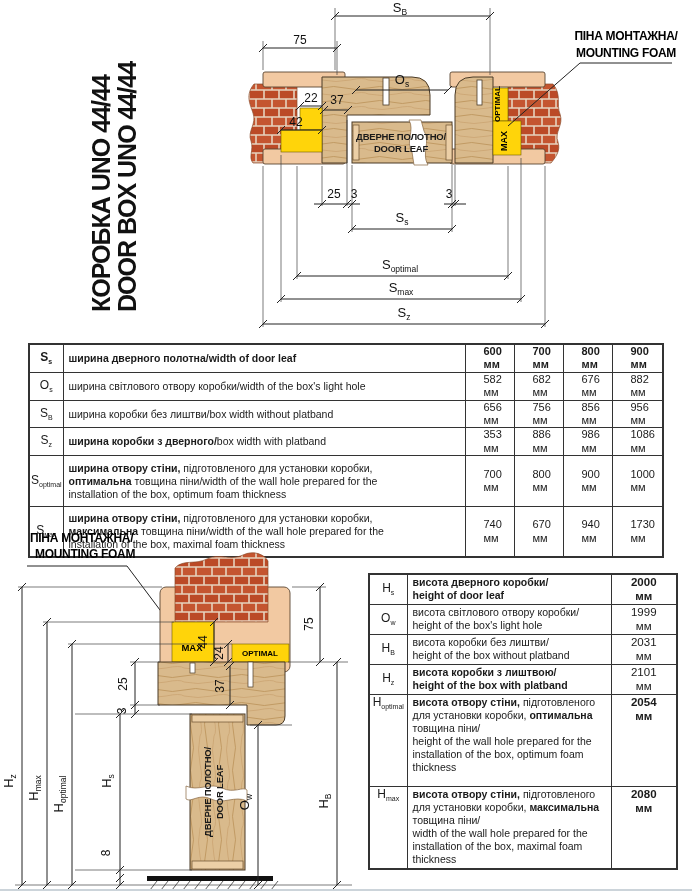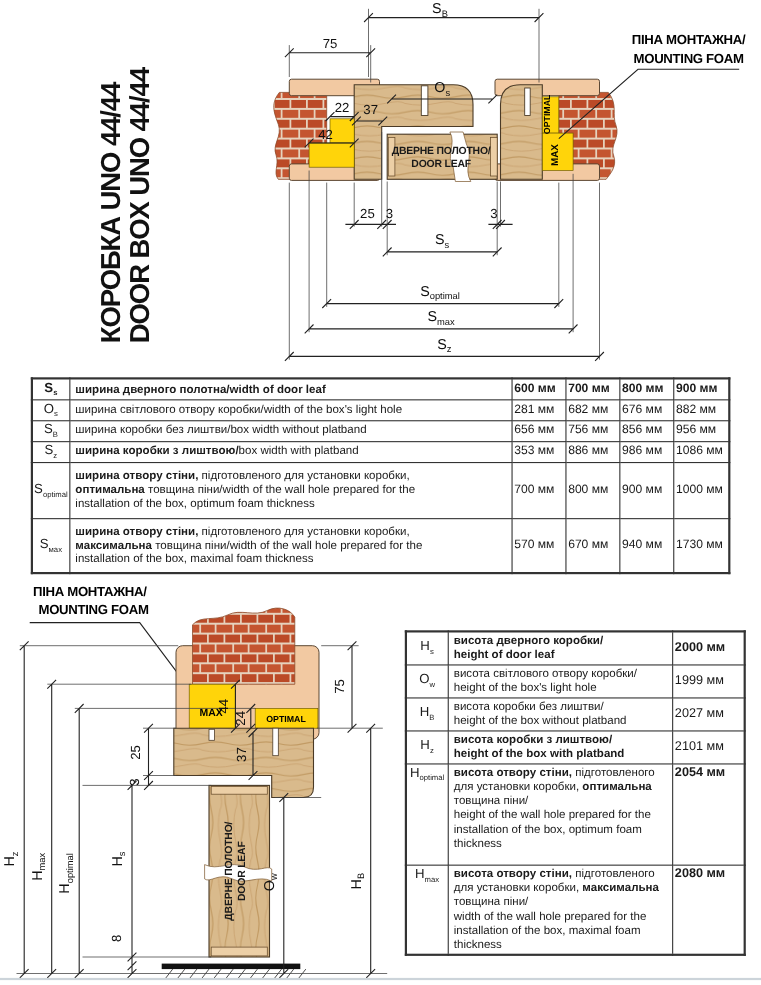--- a/index.html
+++ b/index.html
@@ -17,21 +17,21 @@
   .fm{font-weight:bold;fill:#000;}
   .dim{stroke:#222;stroke-width:1;fill:none;}
   .ext{stroke:#444;stroke-width:0.7;fill:none;}
   table{border-collapse:collapse;table-layout:fixed;position:absolute;background:#fff;}
   #t1{left:28px;top:343px;width:636px;font-size:10.5px;line-height:1.22;border:2px solid #333;}
   #t2{left:368px;top:573px;width:308px;font-size:10.5px;line-height:1.25;border:2px solid #333;}
   td{border:1px solid #333;padding:1px 5px;vertical-align:middle;overflow:hidden;}
   td.sym{text-align:center;font-size:12px;padding:0 1px;}
   td.sym sub{font-size:7px;}
   td.desc{white-space:pre-line;}
-  td.val{font-size:11px;padding:0 2px;}
+  td.val{text-align:center;font-size:11px;padding:0 18px;}
   #t2 td.val{font-size:11.5px;margin-left:24px;}
   .top td{vertical-align:top;}
   .b{font-weight:bold;}
   .n{font-weight:normal;}
   .pagerule{position:absolute;left:0;top:889px;width:100%;height:2px;background:#ccd4da;}
 </style>
 </head>
 <body>
 
 <div class="page">
@@ -136,57 +136,57 @@
       <td class="sym b"><span>S</span><sub>s</sub></td>
       <td class="desc"><span class="b">ширина дверного полотна/width of door leaf</span><span></span></td>
       <td class="val"><span class="b">600 мм</span></td>
       <td class="val"><span class="b">700 мм</span></td>
       <td class="val"><span class="b">800 мм</span></td>
       <td class="val"><span class="b">900 мм</span></td>
     </tr>
     <tr style="height:14px">
       <td class="sym"><span>O</span><sub>s</sub></td>
       <td class="desc"><span class="n">ширина світлового отвору коробки/width of the box's light hole</span></td>
-      <td class="val"><span class="n">281 мм</span></td>
+      <td class="val"><span class="n">582 мм</span></td>
       <td class="val"><span class="n">682 мм</span></td>
       <td class="val"><span class="n">676 мм</span></td>
       <td class="val"><span class="n">882 мм</span></td>
     </tr>
     <tr style="height:14px">
       <td class="sym"><span>S</span><sub>B</sub></td>
       <td class="desc"><span class="n">ширина коробки без лиштви/box width without platband</span></td>
       <td class="val"><span class="n">656 мм</span></td>
       <td class="val"><span class="n">756 мм</span></td>
       <td class="val"><span class="n">856 мм</span></td>
       <td class="val"><span class="n">956 мм</span></td>
     </tr>
     <tr style="height:14px">
       <td class="sym"><span>S</span><sub>z</sub></td>
-      <td class="desc"><span class="b">ширина коробки з лиштвою/</span><span class="n">box width with platband</span></td>
+      <td class="desc"><span class="b">ширина коробки з дверного/</span><span class="n">box width with platband</span></td>
       <td class="val"><span class="n">353 мм</span></td>
       <td class="val"><span class="n">886 мм</span></td>
       <td class="val"><span class="n">986 мм</span></td>
       <td class="val"><span class="n">1086 мм</span></td>
     </tr>
     <tr style="height:51px">
       <td class="sym"><span>S</span><sub>optimal</sub></td>
       <td class="desc"><span class="b">ширина отвору стіни,</span><span class="n"> підготовленого для установки коробки,
 </span><span class="b">оптимальна</span><span class="n"> товщина піни/width of the wall hole prepared for the
 installation of the box, optimum foam thickness</span></td>
       <td class="val"><span class="n">700 мм</span></td>
       <td class="val"><span class="n">800 мм</span></td>
       <td class="val"><span class="n">900 мм</span></td>
       <td class="val"><span class="n">1000 мм</span></td>
     </tr>
     <tr style="height:50px">
       <td class="sym"><span>S</span><sub>мах</sub></td>
       <td class="desc"><span class="b">ширина отвору стіни,</span><span class="n"> підготовленого для установки коробки,
 </span><span class="b">максимальна</span><span class="n"> товщина піни/width of the wall hole prepared for the
 installation of the box, maximal foam thickness</span></td>
-      <td class="val"><span class="n">570 мм</span></td>
+      <td class="val"><span class="n">740 мм</span></td>
       <td class="val"><span class="n">670 мм</span></td>
       <td class="val"><span class="n">940 мм</span></td>
       <td class="val"><span class="n">1730 мм</span></td>
     </tr>
   </tbody>
     </table>
 
   <svg id="bottomDiagram" style="left:0;top:525px" width="370" height="370" viewBox="0 525 370 370">
     <defs>
       <pattern id="brickP2" width="30" height="18" patternUnits="userSpaceOnUse">
@@ -284,21 +284,21 @@
     <tr style="height:30px">
       <td class="sym"><span>O</span><sub>w</sub></td>
       <td class="desc"><span class="n">висота світлового отвору коробки/
 height of the box's light hole</span></td>
       <td class="val"><span class="n">1999 мм</span></td>
     </tr>
     <tr style="height:30px">
       <td class="sym"><span>H</span><sub>B</sub></td>
       <td class="desc"><span class="n">висота коробки без лиштви/
 height of the box without platband</span></td>
-      <td class="val"><span class="n">2027 мм</span></td>
+      <td class="val"><span class="n">2031 мм</span></td>
     </tr>
     <tr style="height:30px">
       <td class="sym"><span>H</span><sub>z</sub></td>
       <td class="desc"><span class="b">висота коробки з лиштвою/
 height of the box with platband</span></td>
       <td class="val"><span class="n">2101 мм</span></td>
     </tr>
     <tr class="top" style="height:92px">
       <td class="sym"><span>H</span><sub>optimal</sub></td>
       <td class="desc"><span class="b">висота отвору стіни,</span><span class="n"> підготовленого

